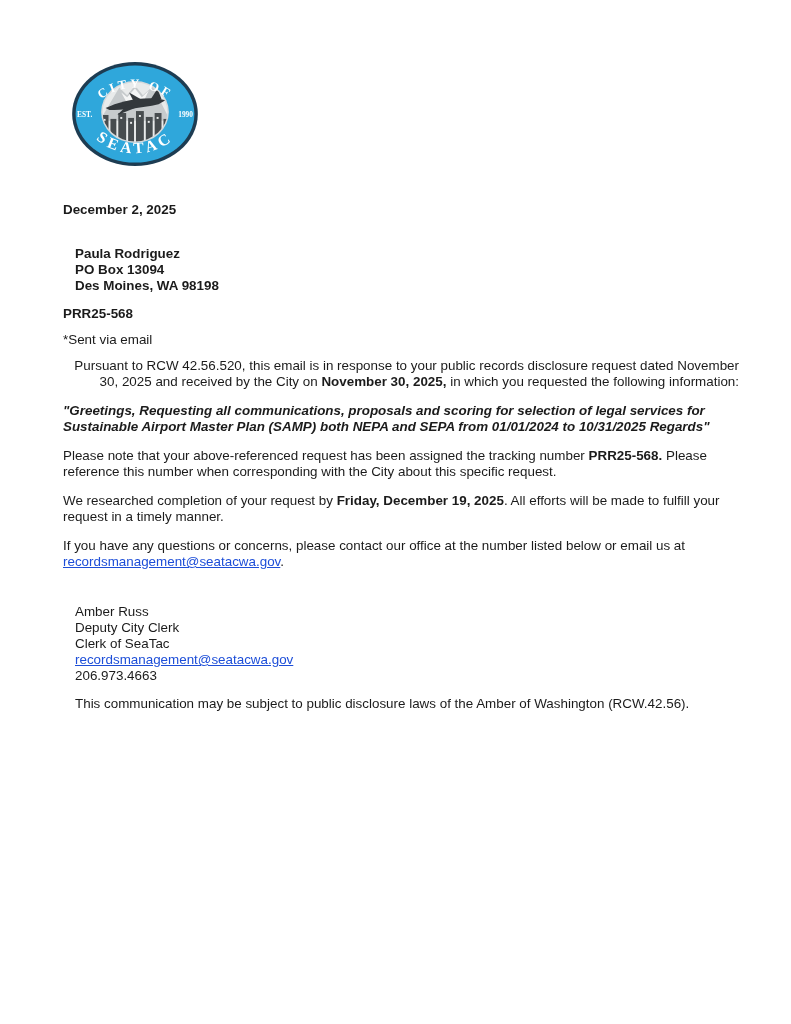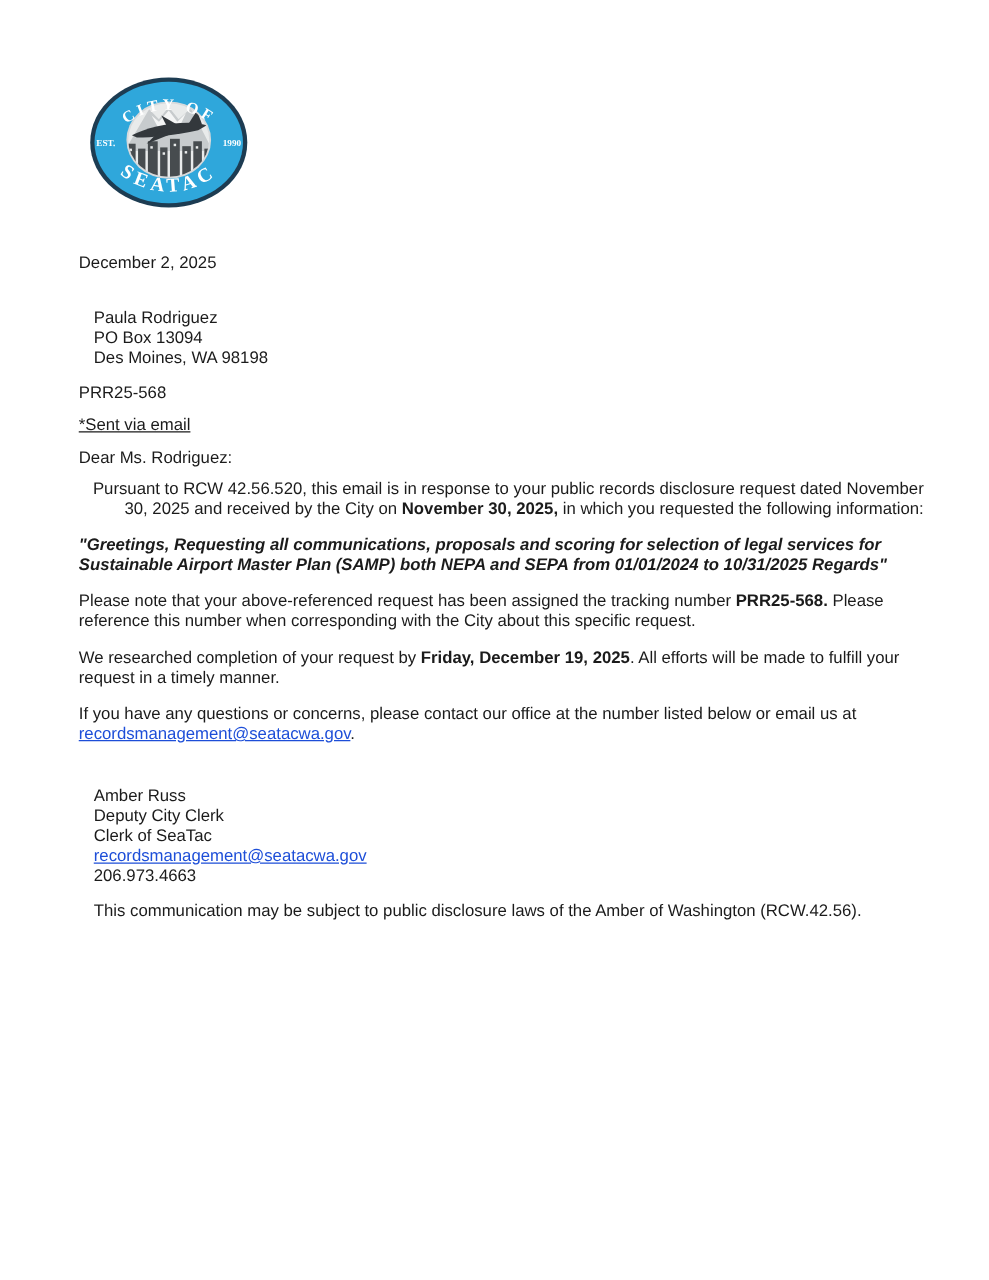--- a/index.html
+++ b/index.html
@@ -21,25 +21,25 @@
     width: 130px;
     height: 108px;
   }
   .content {
     position: absolute;
     left: 63px;
     top: 202px;
     width: 676px;
   }
   .content p, .content div.block { margin: 12px; }
-  .bold { font-weight: 400; }
+  .bold { font-weight: 700; }
   .date-line { margin: 0 0 28px 0 !important; }
   .addr { margin: 0 0 6px 0; }
   .prr-line { margin: 0 0 10px 0 !important; }
-  .sent-line { margin: 0 0 10px 0 !important; text-decoration: underline; }
+  .sent-line { margin: 0 0 10px 0 !important; }
   .salutation-line { margin: 0 0 9px 0 !important; }
   .para { margin: 0 0 13px 0 !important; }
   .para-contact { margin: 0 0 34px 0 !important; }
   .prewrap { white-space: pre-wrap; text-align: right; }
   .quote { font-weight: 700; font-style: italic; }
   .link {
     color: #1d4ed8;
     text-decoration: underline;
     cursor: pointer;
   }
@@ -108,21 +108,20 @@
     <div class="addr bold block">
       <div>Paula Rodriguez</div>
       <div>PO Box 13094</div>
       <div>Des Moines, WA 98198</div>
     </div>
 
     <p class="bold prr-line">PRR25-568</p>
 
     <p class="sent-line">*Sent via email</p>
 
-    <p class="salutation-line">Dear Ms. Rodriguez:</p>
 
     <p class="para prewrap"><span> Pursuant to RCW 42.56.520, this email is in response to your public records disclosure request dated November 30, 2025 and received by the City on </span><strong>November 30, 2025,</strong><span> in which you requested the following information:</span></p>
 
     <p class="para quote">"Greetings, Requesting all communications, proposals and scoring for selection of legal services for Sustainable Airport Master Plan (SAMP) both NEPA and SEPA from 01/01/2024 to 10/31/2025 Regards"</p>
 
     <p class="para"><span>Please note that your above-referenced request has been assigned the tracking number </span><strong>PRR25-568.</strong><span> Please reference this number when corresponding with the City about this specific request.</span></p>
 
 
     <p class="para"><span>We researched completion of your request by </span><strong>Friday, December 19, 2025</strong><span>. All efforts will be made to fulfill your request in a timely manner.</span></p>
 

